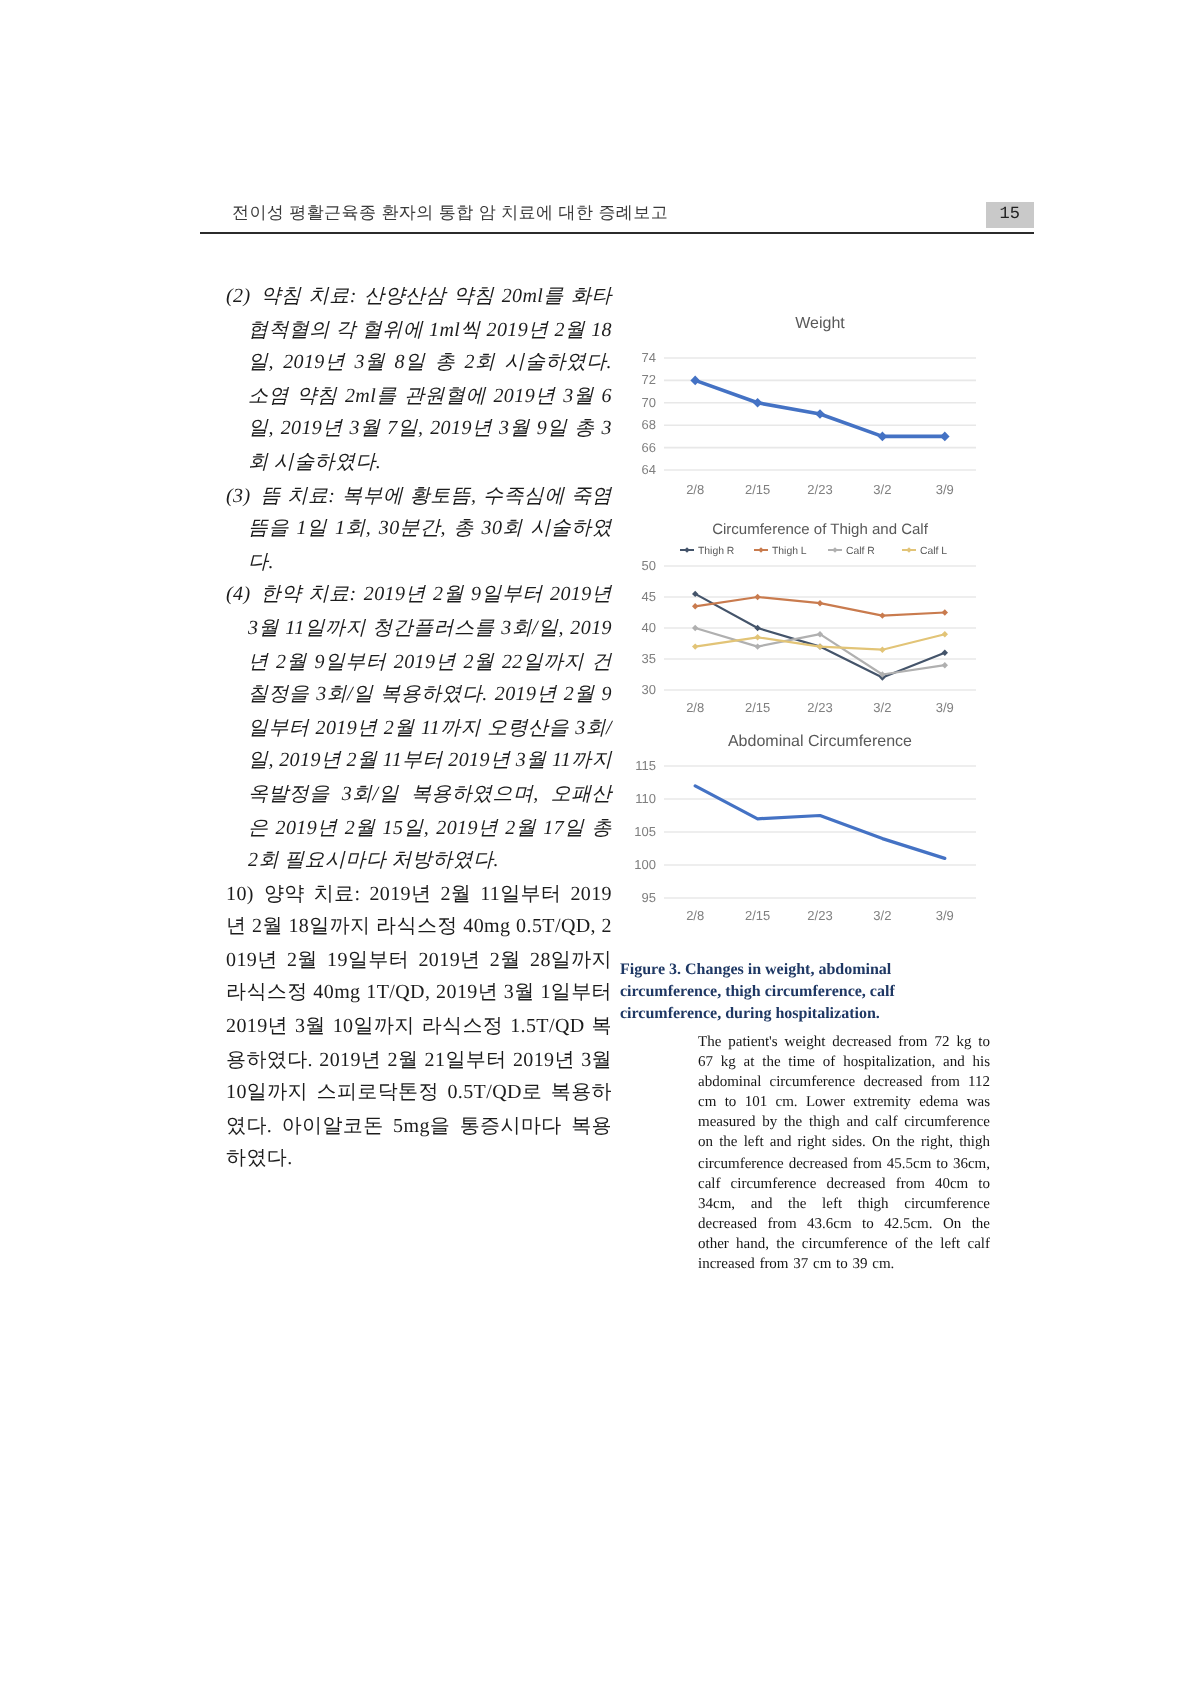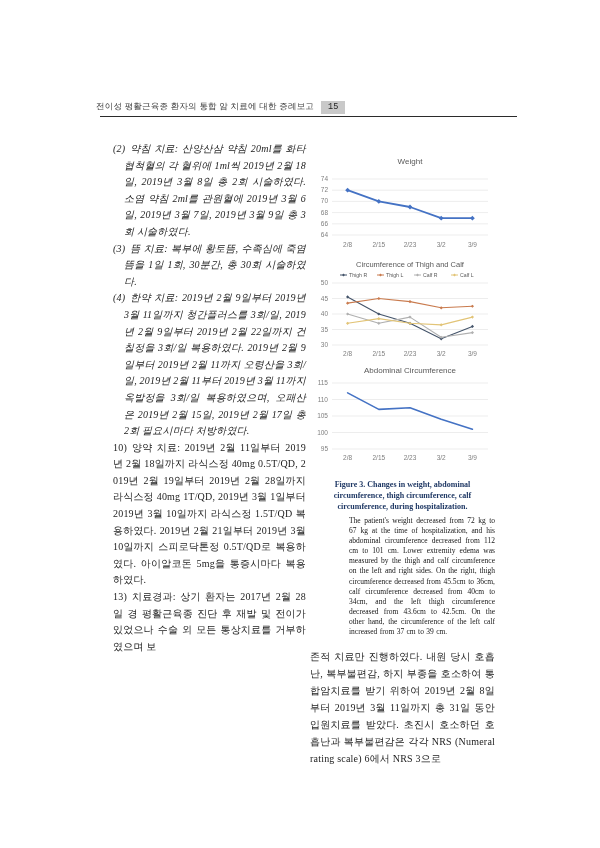--- a/index.html
+++ b/index.html
@@ -1,41 +1,41 @@
 <!DOCTYPE html>
 <html><head>
 <meta charset="utf-8">
 <style>
   html,body{margin:0;padding:0;}
   body{width:600px;height:848px;background:#ffffff;position:relative;
        font-family:"Liberation Serif","DejaVu Serif",serif;color:#1c1c1c;}
   .page{position:absolute;inset:0;background:#fff;overflow:hidden;}
 
   
-  .header-row{position:absolute;left:96px;right:83px;top:99px;height:16px;
-    display:flex;justify-content:flex-start;align-items:center;gap:7px;}
+  .header-row{position:absolute;left:116px;right:83px;top:99px;height:16px;
+    display:flex;justify-content:space-between;align-items:center;gap:7px;}
   .header-title{font-family:"Liberation Sans","DejaVu Sans",sans-serif;
     font-size:8.5px;color:#3a3a3a;letter-spacing:0.2px;white-space:nowrap;}
   .page-num{background:#c9c9c9;color:#222;font-family:Liberation Mono, monospace;
     font-size:8.5px;padding:1px 7px;line-height:11px;}
   .header-rule{position:absolute;left:100px;right:83px;top:116px;border-top:1.7px solid #2b2b2b;}
 
   
   .col-left{position:absolute;left:113px;top:141px;width:193px;}
   .col-left p{margin:0;font-size:10px;line-height:16.6px;text-align:justify;
     word-break:break-all;letter-spacing:0.2px;}
   .col-left p.indent{padding-left:11px;text-indent:-11px;font-style:italic;}
   .marker{margin-right:5px;}
 
   .col-right{position:absolute;left:310px;top:148px;width:185px;}
   .chart{width:185px;position:relative;}
   .chart svg{display:block;}
 
   .fig-caption{margin-top:5px;font-size:8px;font-weight:bold;color:#1f3864;
-    text-align:center;line-height:11px;font-family:"Liberation Serif",serif;}
+    text-align:left;line-height:11px;font-family:"Liberation Serif",serif;}
   .fig-desc{margin-top:4px;font-size:7.5px;line-height:10.1px;text-align:justify;
     color:#161616;word-spacing:0.5px;margin-left:39px;}
   .body-ko{margin-top:11px;font-size:10px;line-height:17px;text-align:justify;
     word-break:break-all;letter-spacing:0.2px;}
 </style>
 </head>
 <body>
 
 <div class="page">
 
@@ -50,23 +50,20 @@
       <span class="marker">(2)</span><span>약침 치료: 산양산삼 약침 20ml를 화타협척혈의 각 혈위에 1ml씩 2019년 2월 18일, 2019년 3월 8일 총 2회 시술하였다. 소염 약침 2ml를 관원혈에 2019년 3월 6일, 2019년 3월 7일, 2019년 3월 9일 총 3회 시술하였다.</span>
     </p>
     <p class="indent">
       <span class="marker">(3)</span><span>뜸 치료: 복부에 황토뜸, 수족심에 죽염뜸을 1일 1회, 30분간, 총 30회 시술하였다.</span>
     </p>
     <p class="indent">
       <span class="marker">(4)</span><span>한약 치료: 2019년 2월 9일부터 2019년 3월 11일까지 청간플러스를 3회/일, 2019년 2월 9일부터 2019년 2월 22일까지 건칠정을 3회/일 복용하였다. 2019년 2월 9일부터 2019년 2월 11까지 오령산을 3회/일, 2019년 2월 11부터 2019년 3월 11까지 옥발정을 3회/일 복용하였으며, 오패산은 2019년 2월 15일, 2019년 2월 17일 총 2회 필요시마다 처방하였다.</span>
     </p>
     <p>
       <span class="marker">10)</span><span>양약 치료: 2019년 2월 11일부터 2019년 2월 18일까지 라식스정 40mg 0.5T/QD, 2019년 2월 19일부터 2019년 2월 28일까지 라식스정 40mg 1T/QD, 2019년 3월 1일부터 2019년 3월 10일까지 라식스정 1.5T/QD 복용하였다. 2019년 2월 21일부터 2019년 3월 10일까지 스피로닥톤정 0.5T/QD로 복용하였다. 아이알코돈 5mg을 통증시마다 복용하였다.</span>
-    </p>
-    <p>
-      <span class="marker">13)</span><span>치료경과: 상기 환자는 2017년 2월 28일 경 평활근육종 진단 후 재발 및 전이가 있었으나 수술 외 모든 통상치료를 거부하였으며 보</span>
     </p>
   </div>
 
   <div class="col-right">
     <div class="chart" id="chart0">
         <svg width="185" height="110" viewBox="0 0 185 110">
           <text x="100" y="16" font-size="8" fill="#595959" text-anchor="middle" font-family="Liberation Sans, DejaVu Sans, sans-serif">Weight</text>
           <line x1="22" y1="87" x2="178" y2="87" stroke="#e8e8e8" stroke-width="0.8"></line>
           <text x="18" y="89" font-size="6.5" fill="#7f7f7f" text-anchor="end" font-family="Liberation Sans, DejaVu Sans, sans-serif">64</text>
           <line x1="22" y1="75.8" x2="178" y2="75.8" stroke="#e8e8e8" stroke-width="0.8"></line>
@@ -165,16 +162,15 @@
           <text x="68.8" y="98" font-size="6.5" fill="#7f7f7f" text-anchor="middle" font-family="Liberation Sans, DejaVu Sans, sans-serif">2/15</text>
           <text x="100" y="98" font-size="6.5" fill="#7f7f7f" text-anchor="middle" font-family="Liberation Sans, DejaVu Sans, sans-serif">2/23</text>
           <text x="131.2" y="98" font-size="6.5" fill="#7f7f7f" text-anchor="middle" font-family="Liberation Sans, DejaVu Sans, sans-serif">3/2</text>
           <text x="162.4" y="98" font-size="6.5" fill="#7f7f7f" text-anchor="middle" font-family="Liberation Sans, DejaVu Sans, sans-serif">3/9</text>
           <polyline points="37.6,30.9 68.8,47.4 100,45.75 131.2,57.3 162.4,67.2" fill="none" stroke="#4472c4" stroke-width="1.6" stroke-linejoin="round" stroke-linecap="round"></polyline>
         </svg>
       </div>
 
     <div class="fig-caption">Figure 3. Changes in weight, abdominal circumference, thigh circumference, calf circumference, during hospitalization.</div>
     <div class="fig-desc">The patient's weight decreased from 72 kg to 67 kg at the time of hospitalization, and his abdominal circumference decreased from 112 cm to 101 cm. Lower extremity edema was measured by the thigh and calf circumference on the left and right sides. On the right, thigh circumference decreased from 45.5cm to 36cm, calf circumference decreased from 40cm to 34cm, and the left thigh circumference decreased from 43.6cm to 42.5cm. On the other hand, the circumference of the left calf increased from 37 cm to 39 cm.</div>
-    <div class="body-ko">존적 치료만 진행하였다. 내원 당시 호흡난, 복부불편감, 하지 부종을 호소하여 통합암치료를 받기 위하여 2019년 2월 8일부터 2019년 3월 11일까지 총 31일 동안 입원치료를 받았다. 초진시 호소하던 호흡난과 복부불편감은 각각 NRS (Numeral rating scale) 6에서 NRS 3으로</div>
   </div>
 
 </div>
 
 </body></html>

